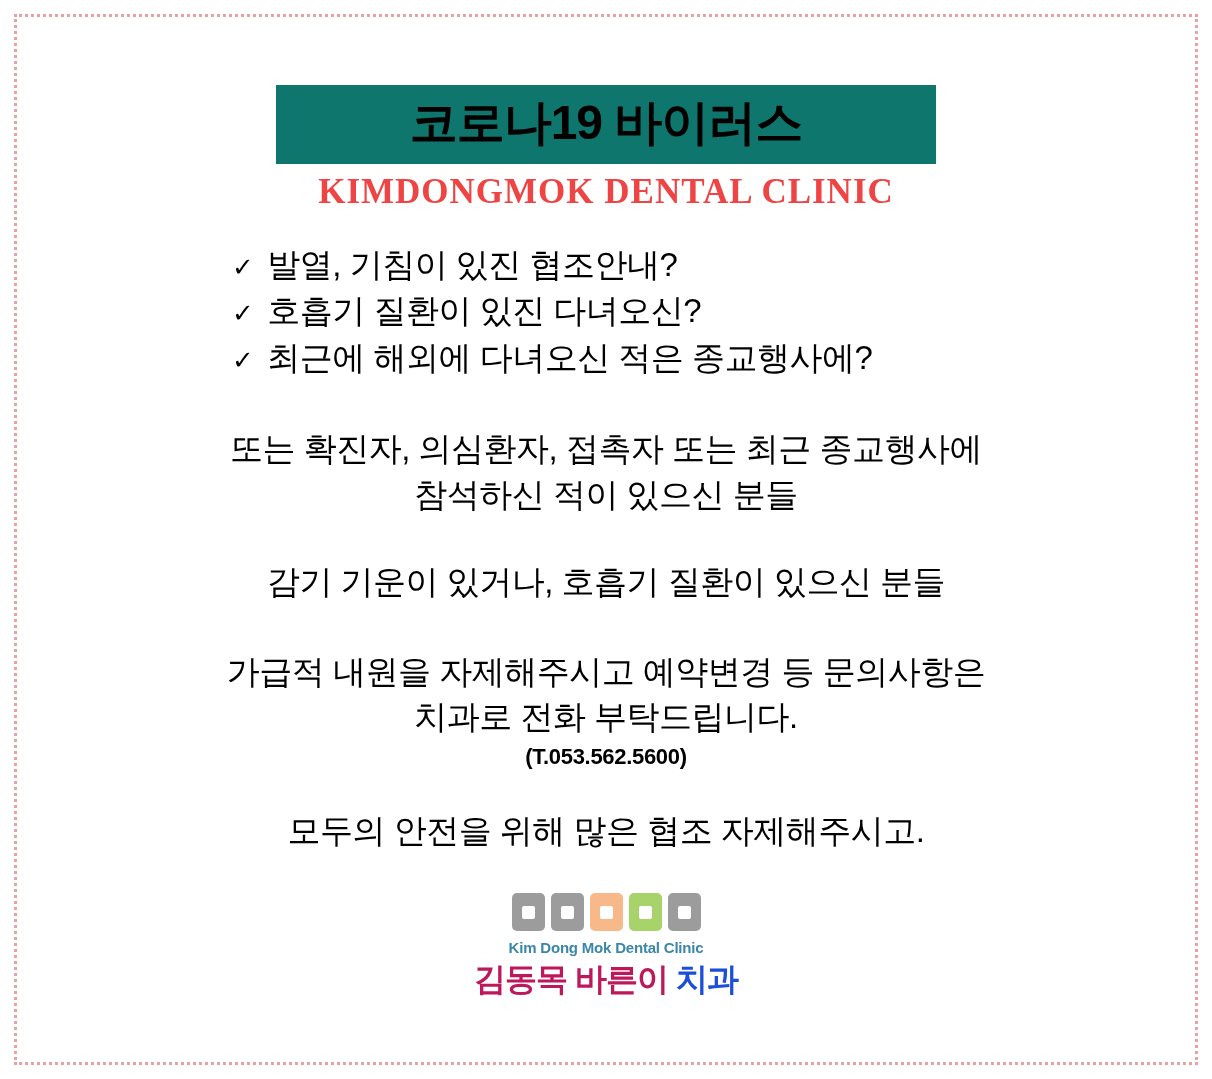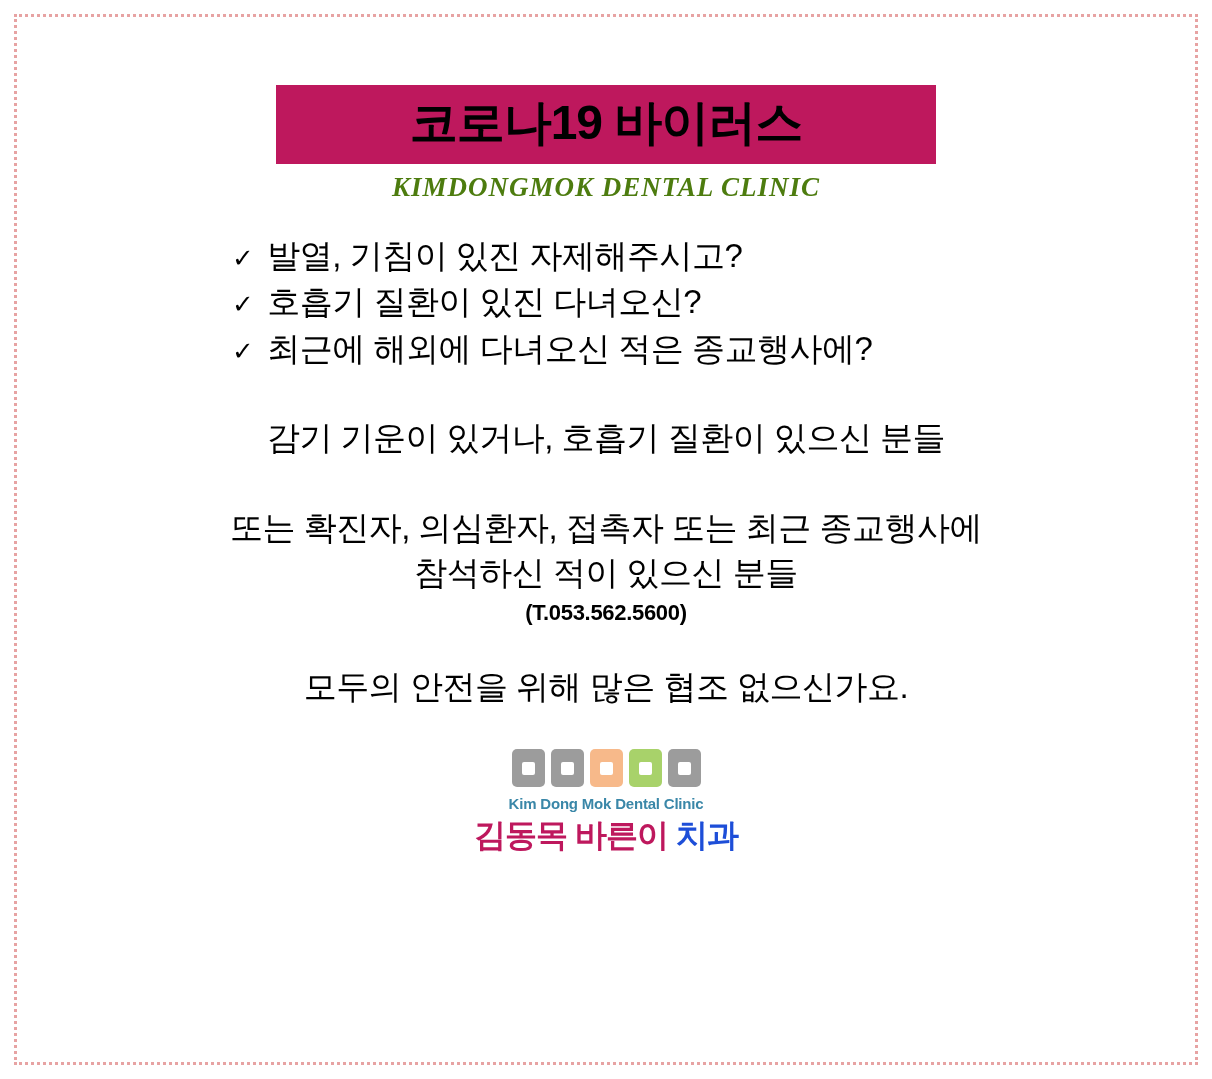--- a/index.html
+++ b/index.html
@@ -28,21 +28,21 @@
     height: 100%;
     border: 3px dotted #e7a3a3;
     padding: 18px 40px 14px 40px;
     display: flex;
     flex-direction: column;
     align-items: center;
   }
   .title-band {
     margin-top: 50px;
     width: 660px;
-    background: #be185d;
+    background: #0f766e;
     text-align: center;
     padding: 10px 0 12px 0;
   }
   .title-main {
     font-size: 48px;
     font-weight: bold;
     line-height: 1.18;
     letter-spacing: -1px;
     color: #000000;
   }
@@ -54,25 +54,24 @@
     color: #000000;
     margin-top: 2px;
   }
   .title-sub .underline {
     text-decoration: underline;
     text-underline-offset: 3px;
   }
   .clinic-en {
     margin-top: 8px;
     font-family: "Liberation Serif", serif;
-    font-style: italic;
-    font-size: 27px;
+    font-size: 35px;
     font-weight: bold;
     letter-spacing: 1px;
-    color: #4d7c0f;
+    color: #ef4444;
     text-align: center;
   }
   .check-list {
     margin-top: 30px;
     width: 100%;
     display: flex;
     flex-direction: column;
     align-items: flex-start;
     padding-left: 175px;
     box-sizing: border-box;
@@ -164,43 +163,47 @@
 
     <div class="title-band">
       <div class="title-main">코로나19 바이러스</div>
     </div>
 
     <div class="clinic-en">KIMDONGMOK DENTAL  CLINIC</div>
 
     <div class="check-list">
       <div class="check-item">
         <span class="check-mark">✓</span>
-        <span>발열, 기침이 있진 자제해주시고?</span>
+        <span>발열, 기침이 있진 협조안내?</span>
       </div>
       <div class="check-item">
         <span class="check-mark">✓</span>
         <span>호흡기 질환이 있진 다녀오신?</span>
       </div>
       <div class="check-item">
         <span class="check-mark">✓</span>
         <span>최근에 해외에 다녀오신 적은 종교행사에?</span>
       </div>
     </div>
 
-    <div class="para p1">감기 기운이 있거나, 호흡기 질환이 있으신 분들</div>
-
     <div class="para p2">
       <div>또는 확진자, 의심환자, 접촉자 또는 최근 종교행사에</div>
       <div>참석하신 적이 있으신 분들</div>
     </div>
 
+    <div class="para p1">감기 기운이 있거나, 호흡기 질환이 있으신 분들</div>
+
+    <div class="para p3">
+      <div>가급적 내원을 자제해주시고 예약변경 등 문의사항은</div>
+      <div>치과로 전화 부탁드립니다.</div>
+    </div>
 
     <div class="phone">(T.053.562.5600)</div>
 
-    <div class="para p4">모두의 안전을 위해 많은 협조 없으신가요.</div>
+    <div class="para p4">모두의 안전을 위해 많은 협조 자제해주시고.</div>
 
     <div class="logo">
       <div class="braces">
         <div class="tooth gray"></div>
         <div class="tooth gray"></div>
         <div class="tooth peach"></div>
         <div class="tooth green"></div>
         <div class="tooth gray"></div>
       </div>
       <div class="logo-en">Kim Dong Mok Dental Clinic</div>

